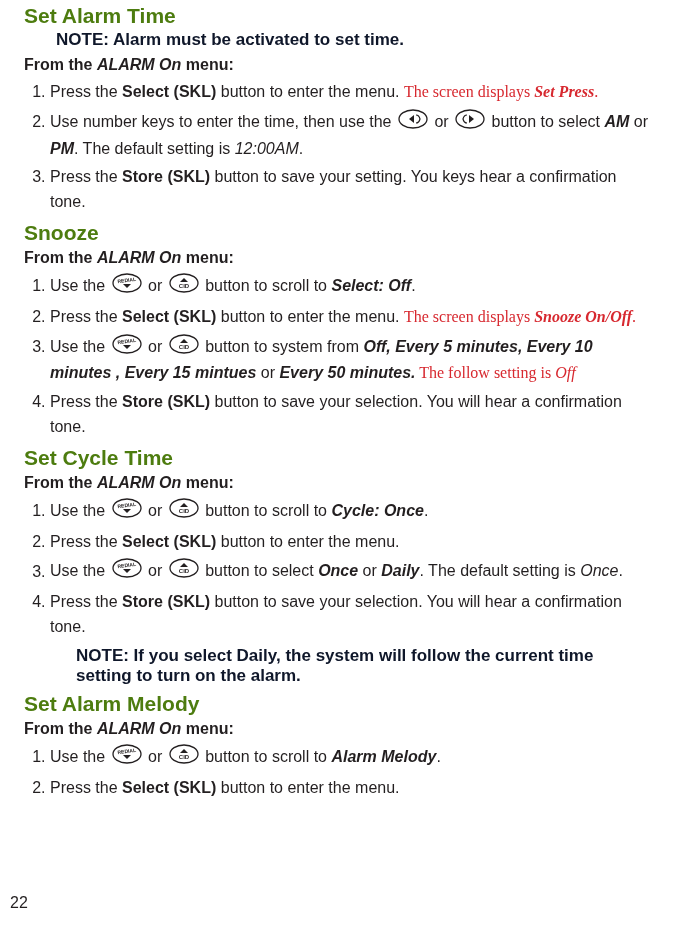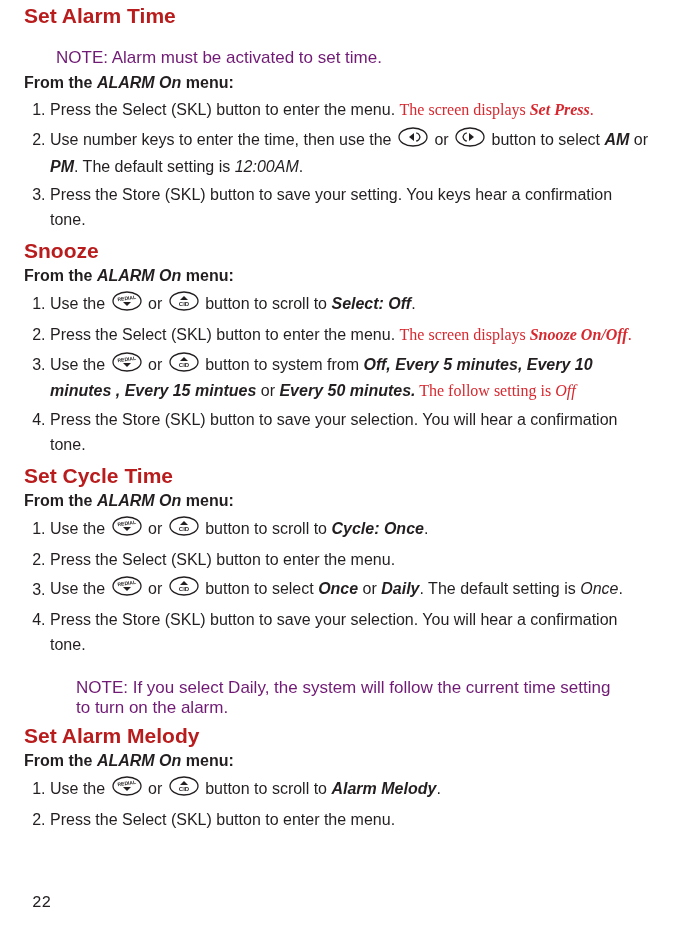--- a/index.html
+++ b/index.html
@@ -9,52 +9,51 @@
       margin: 0;
       padding: 0 24px;
       box-sizing: border-box;
       color: #231f20;
       position: relative;
     }
     h2 {
       font-size: 21px;
       font-weight: bold;
       margin: 4px 0 0 0;
-      color: #b91c1c;
+      color: #4d7c0f;
     }
     .note {
       font-size: 17px;
-      font-weight: 400;
-      margin: 20px 0 6px 32px;
-      color: #701a75;
+      font-weight: 700;
+      margin: 2px 0 6px 32px;
+      color: #0f172a;
     }
     .menu-from {
       font-size: 16px;
       font-weight: 600;
       margin: 4px 0 6px 0;
     }
     ol {
       margin: 4px 0 6px 0;
       padding-left: 26px;
     }
     li {
       font-size: 16px;
       line-height: 1.55;
       margin-bottom: 4px;
     }
-    .b { font-weight: 400; }
+    .b { font-weight: 700; }
     .bi { font-weight: 700; font-style: italic; }
     .i { font-style: italic; }
     .red { color: #d7282f; font-family: Liberation Serif, serif; }
     .page-num {
       position: absolute;
       bottom: 18px;
-      left: 32px;
+      left: 10px;
       font-size: 16px;
-      font-family: Liberation Mono, monospace;
     }
     .icon-oval {
       display: inline-block;
       vertical-align: middle;
       margin: 0 2px;
     }
   </style>
 </head>
 <body>
 

